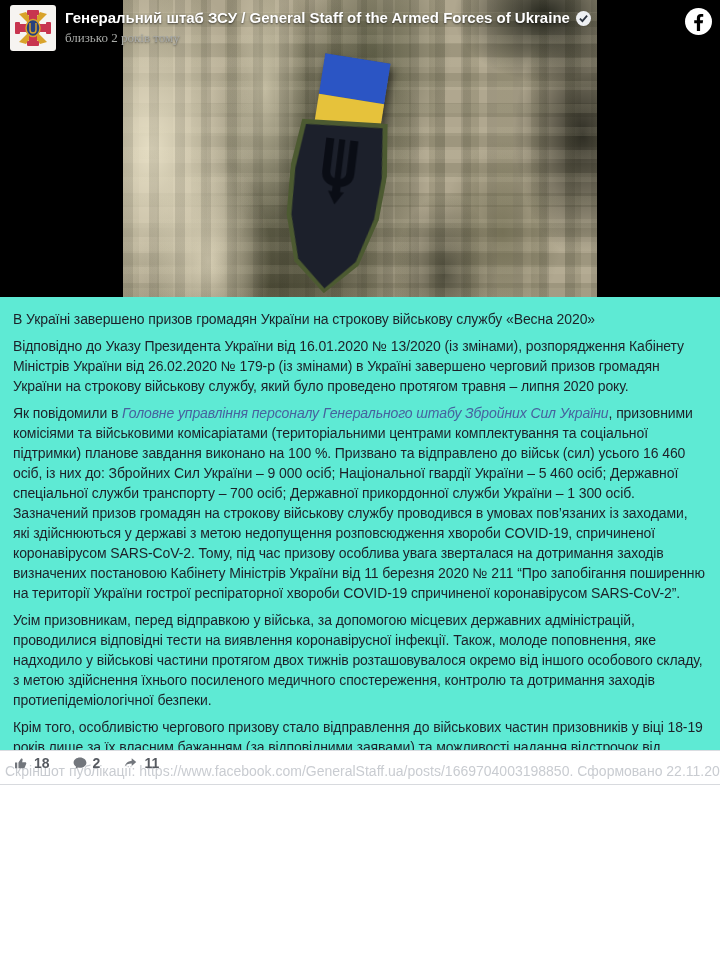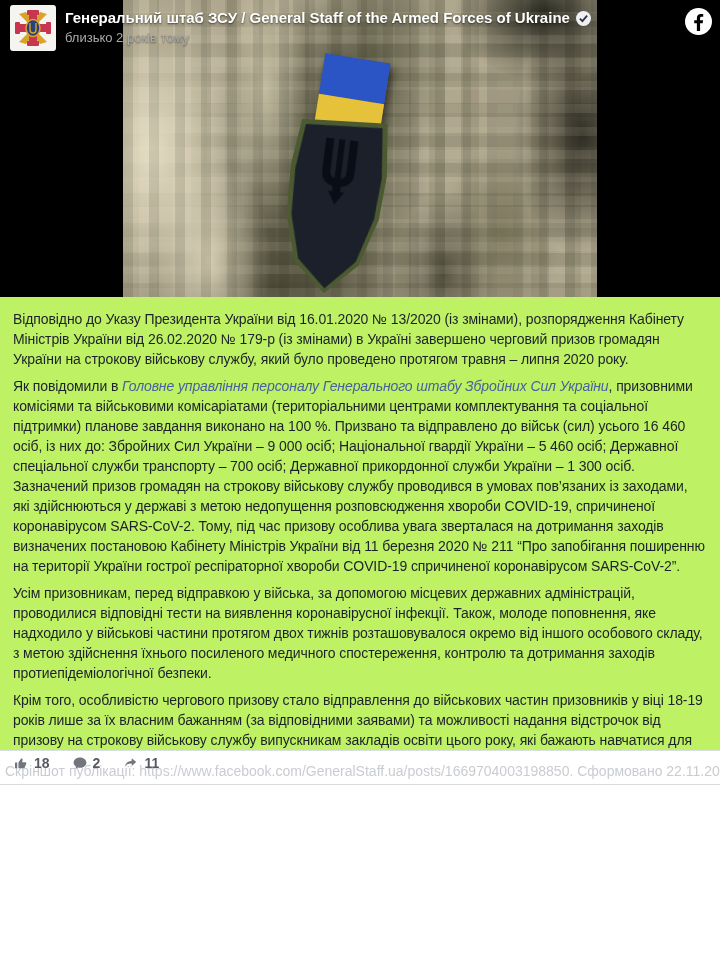--- a/index.html
+++ b/index.html
@@ -2,21 +2,21 @@
 <html><head>
 <meta charset="utf-8">
 <style>
   html, body { margin: 0; padding: 0; background: #fff; }
   * { box-sizing: border-box; }
   .page {
     position: relative;
     width: 720px;
     height: 788px;
     overflow: hidden;
-    background: #bef264;
+    background: #5eead4;
     font-family: "Liberation Sans", "DejaVu Sans", sans-serif;
   }
 
   
   .media-section {
     position: relative;
     width: 720px;
     height: 297px;
     background: #000;
   }
@@ -95,20 +95,21 @@
   .verified {
     width: 15px; height: 15px; border-radius: 50%;
     background: #eef0f3;
     display: inline-flex; align-items: center; justify-content: center;
     flex: 0 0 auto;
   }
   .timestamp {
     margin-top: 3px;
     color: #a9aba8; font-size: 13px; line-height: 15px;
     text-shadow: 0 1px 2px rgba(0,0,0,.6);
+    font-family: Liberation Serif, serif;
   }
   .header-spacer { flex: 1 1 auto; }
   .fb-logo {
     margin-top: 3px;
     width: 27px; height: 27px; border-radius: 50%;
     background: #fff;
     display: flex; align-items: center; justify-content: center;
     flex: 0 0 auto;
   }
 
@@ -216,20 +217,21 @@
       <div class="header-spacer"></div>
       <div class="fb-logo">
         <svg width="27" height="27" viewBox="0 0 24 24">
             <path fill="#000" d="M13.4 20.5v-6.9h2.3l.4-2.7h-2.7V9.2c0-.8.25-1.35 1.35-1.35h1.45V5.4c-.25-.03-1.1-.1-2.1-.1-2.1 0-3.55 1.3-3.55 3.65v2H8.2v2.7h2.35v6.85z"></path>
           </svg>
       </div>
     </div>
   </div>
 
   <div class="post-body">
+    <p>В Україні завершено призов громадян України на строкову військову службу «Весна 2020»</p>
     <p>Відповідно до Указу Президента України від 16.01.2020 № 13/2020 (із змінами), розпорядження Кабінету Міністрів України від 26.02.2020 № 179-р (із змінами) в Україні завершено черговий призов громадян України на строкову військову службу, який було проведено протягом травня – липня 2020 року.</p>
     <p><span>Як повідомили в </span><a class="inline-link">Головне управління персоналу Генерального штабу Збройних Сил України</a><span>, призовними комісіями та військовими комісаріатами (територіальними центрами комплектування та соціальної підтримки) планове завдання виконано на 100 %. Призвано та відправлено до військ (сил) усього 16 460 осіб, із них до: Збройних Сил України – 9 000 осіб; Національної гвардії України – 5 460 осіб; Державної спеціальної служби транспорту – 700 осіб; Державної прикордонної служби України – 1 300 осіб. Зазначений призов громадян на строкову військову службу проводився в умовах пов’язаних із заходами, які здійснюються у державі з метою недопущення розповсюдження хвороби COVID-19, спричиненої коронавірусом SARS-CoV-2. Тому, під час призову особлива увага зверталася на дотримання заходів визначених постановою Кабінету Міністрів України від 11 березня 2020 № 211 “Про запобігання поширенню на території України гострої респіраторної хвороби COVID-19 спричиненої коронавірусом SARS-CoV-2”.</span></p>
     <p>
         <span class="block">Усім призовникам, перед відправкою у війська, за допомогою місцевих державних адміністрацій, проводилися відповідні тести на виявлення коронавірусної інфекції. Також, молоде поповнення, яке надходило у військові частини протягом двох тижнів розташовувалося окремо від іншого особового складу, з метою здійснення їхнього посиленого медичного спостереження, контролю та дотримання заходів протиепідеміологічної безпеки.</span>
       </p>
     <p>Крім того, особливістю чергового призову стало відправлення до військових частин призовників у віці 18-19 років лише за їх власним бажанням (за відповідними заявами) та можливості надання відстрочок від призову на строкову військову службу випускникам закладів освіти цього року, які бажають навчатися для отримання наступного вищого рівня освіти. З метою забезпечення конституційних прав на здобуття освіти громадянам, які закінчують навчання у закладах освіти у червні – липні поточного року, керівництвом Збройних Сил України спільно з керівництвом Офісу Президента України та Міністерства освіти і науки України було доведено низку розпорядчих документів щодо вирішення зазначених питань.</p>
   </div>
 
   <div class="brand-mark">
     <svg viewBox="0 0 54 58" width="54" height="58">

